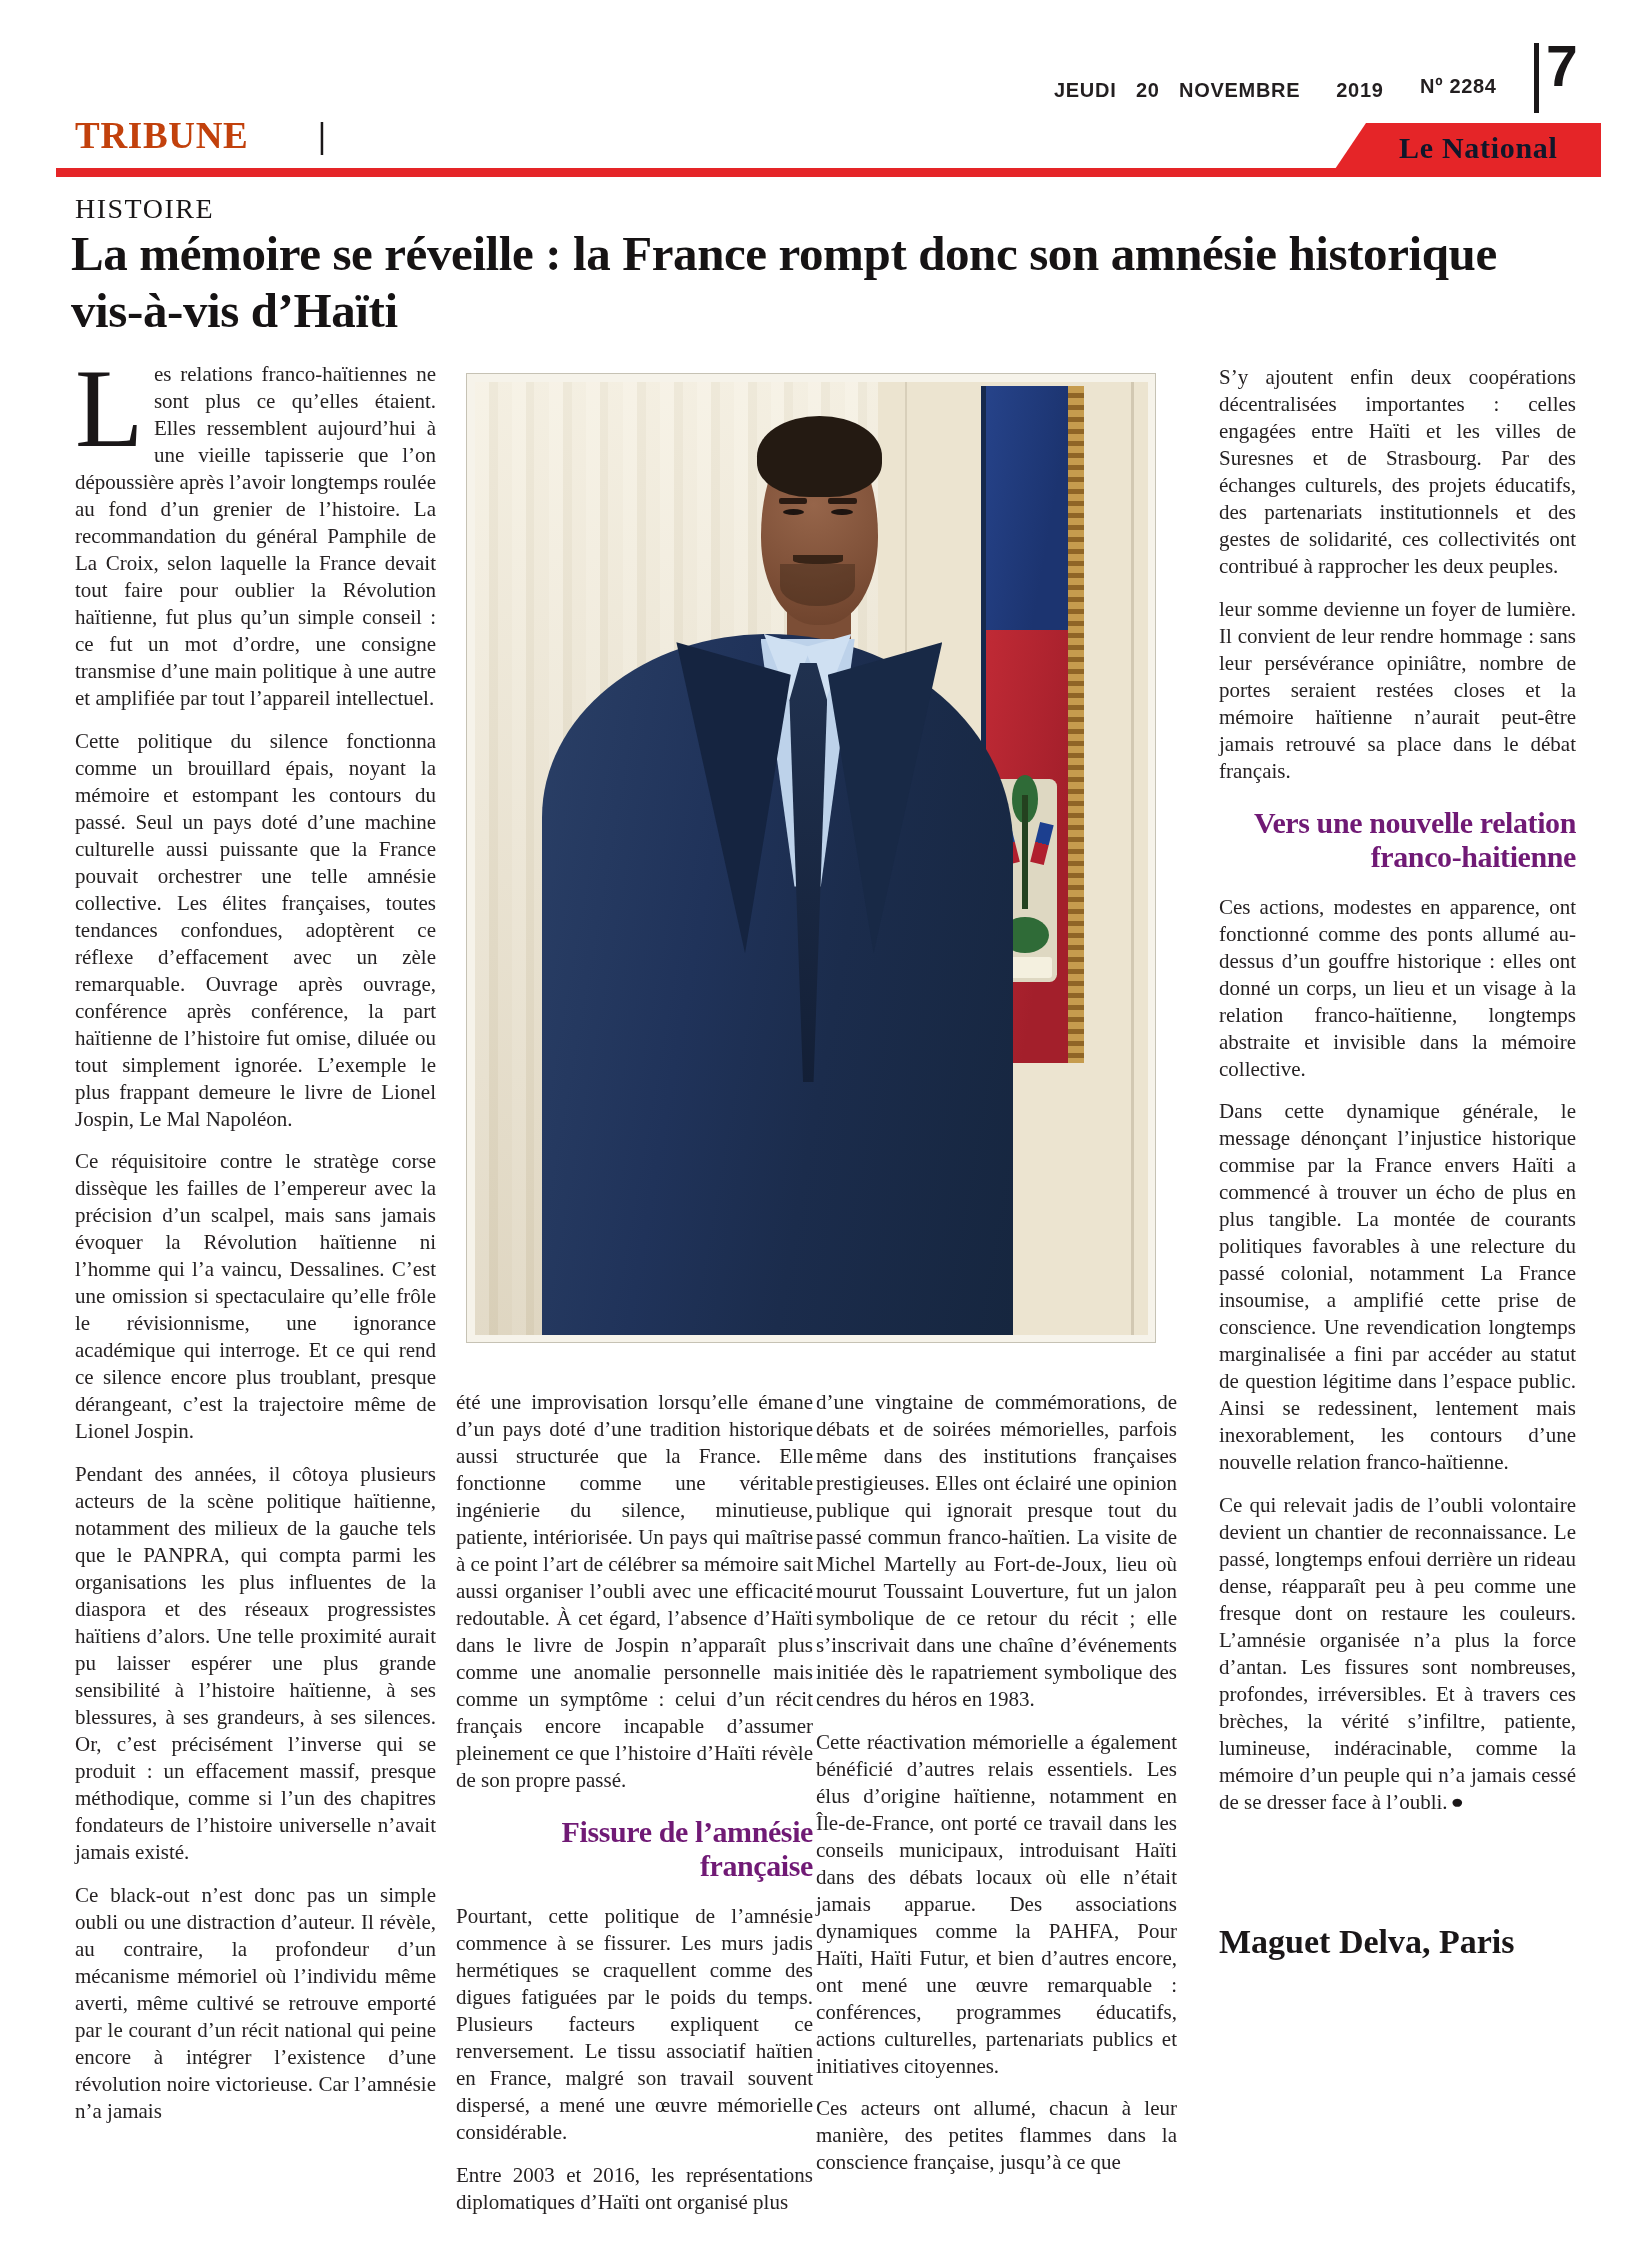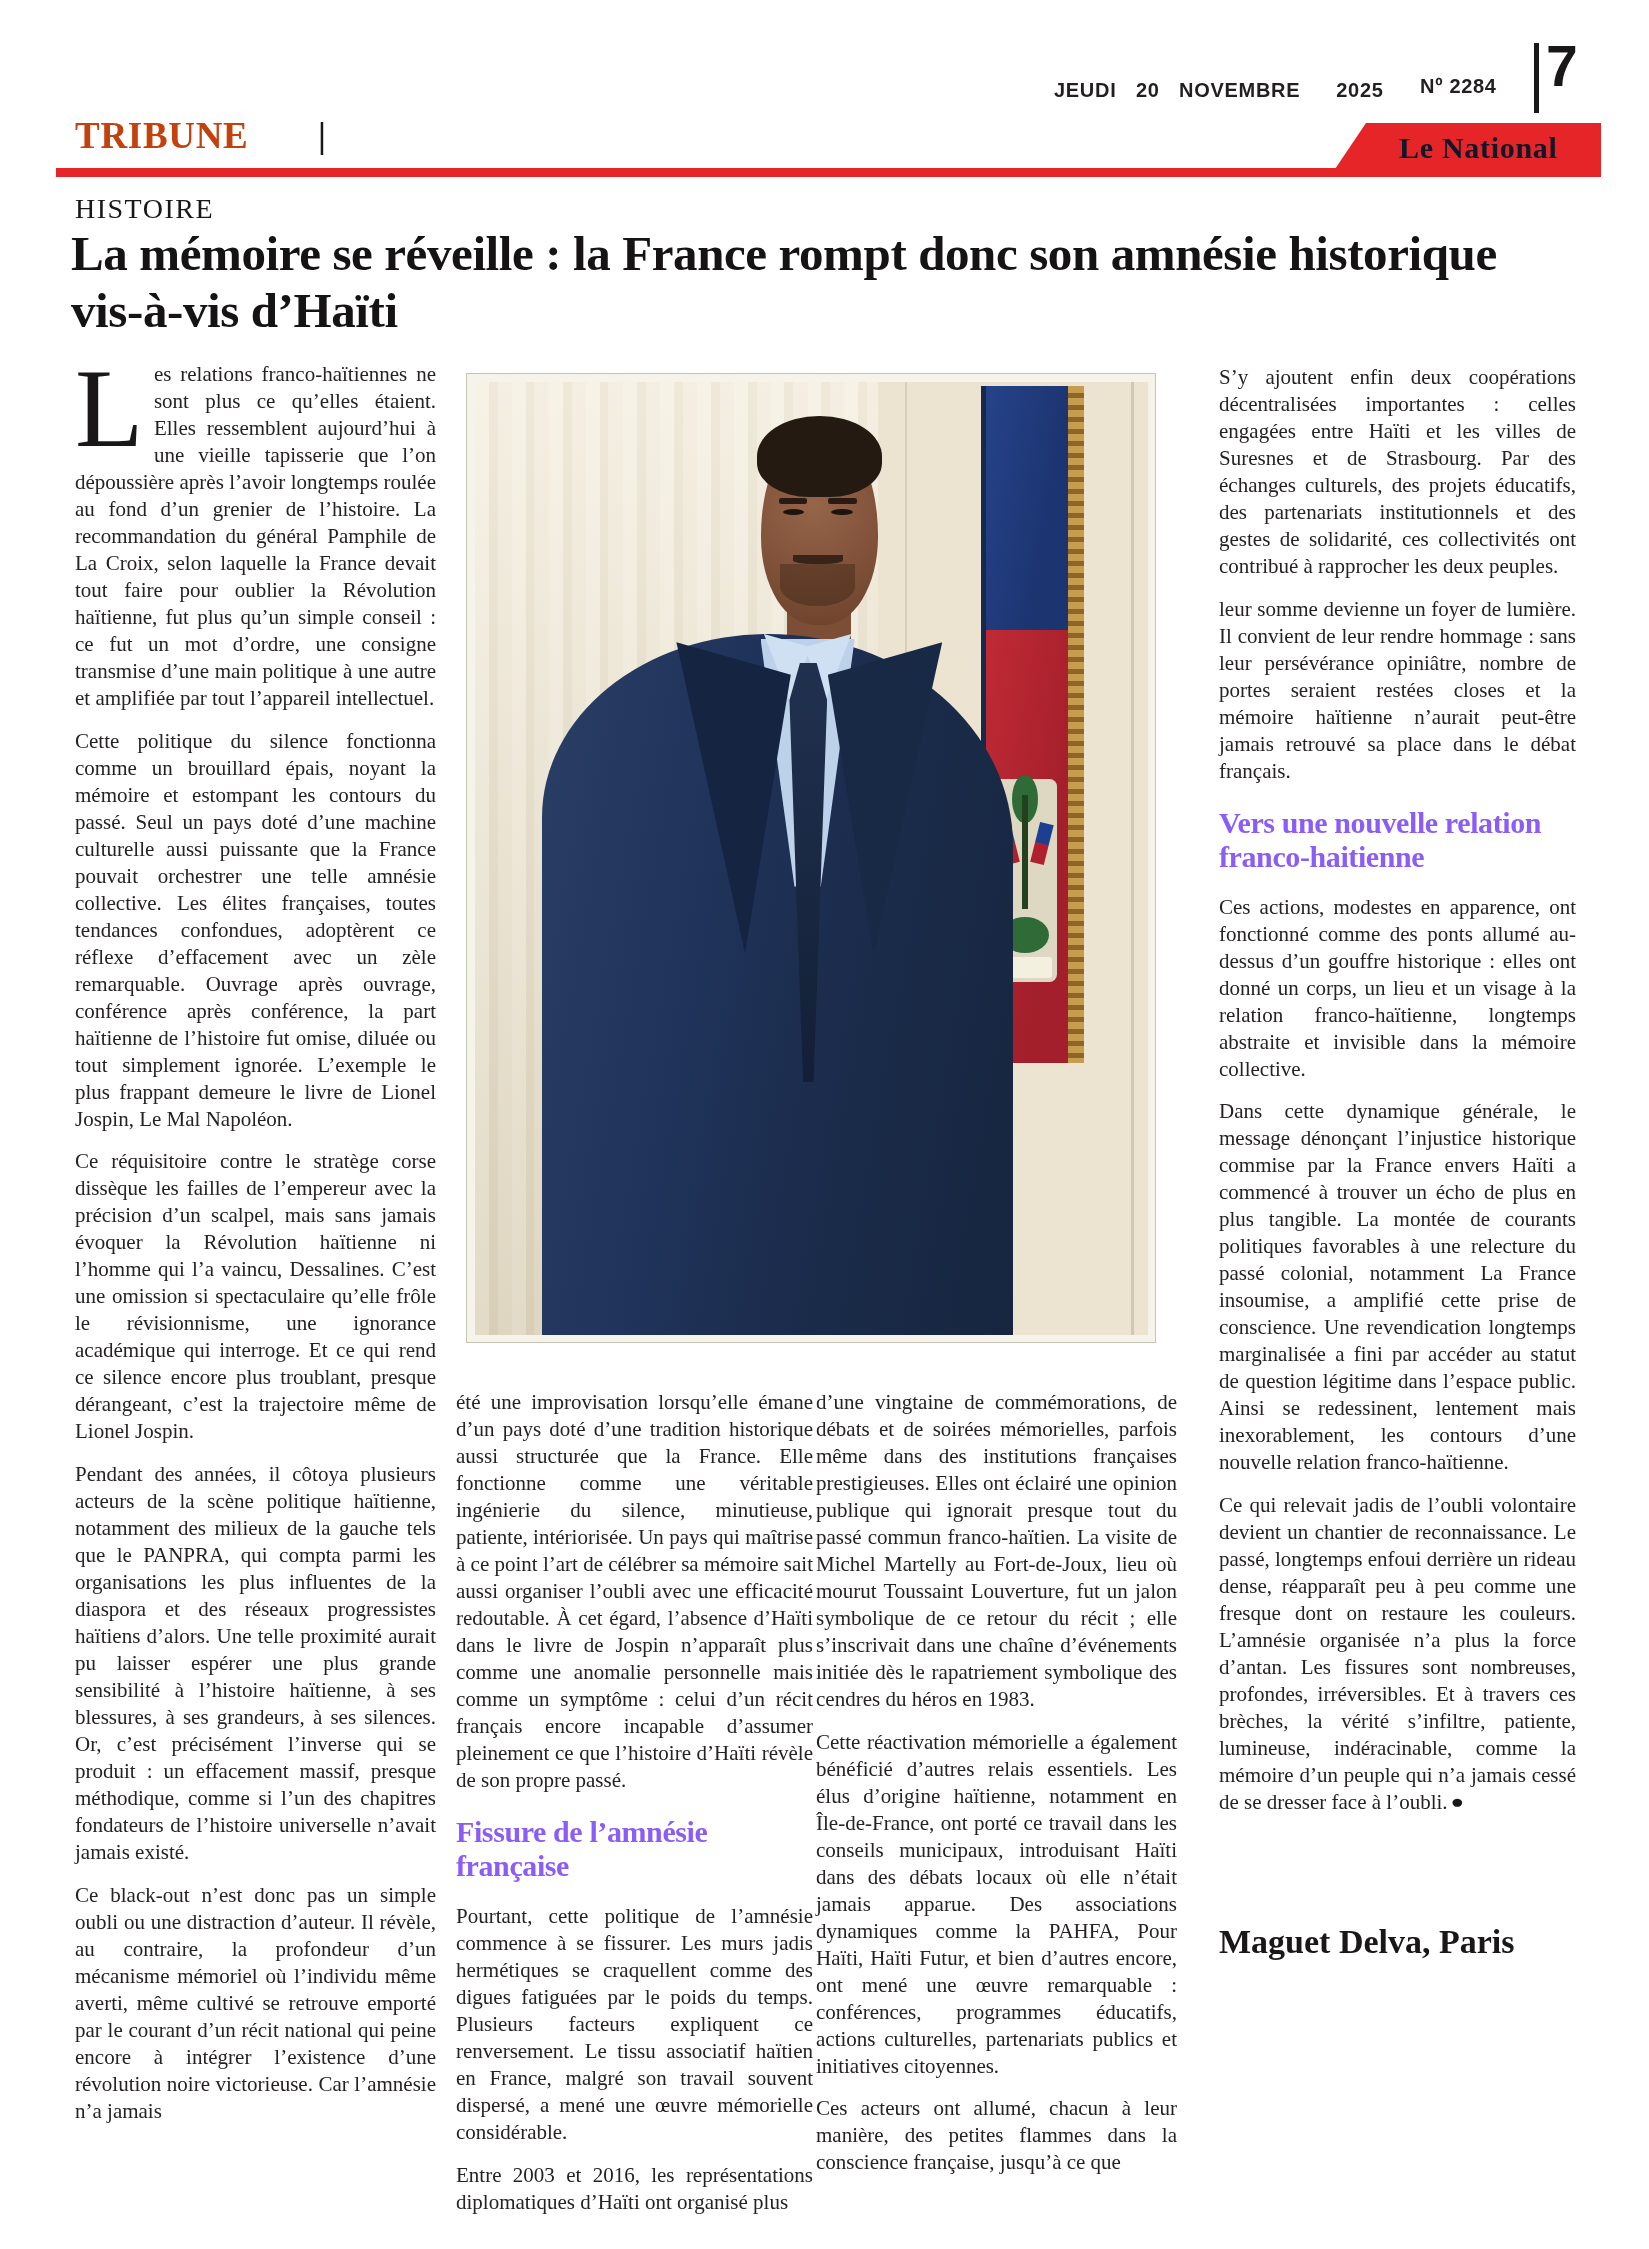--- a/index.html
+++ b/index.html
@@ -34,21 +34,21 @@
 
   
   .col{position:absolute;text-align:justify;font-size:21px;line-height:27px;}
   .col p{margin:0 0 15.7px 0;}
   .col1{top:361px;left:75px;width:361px;}
   .col2{top:1389px;left:456px;width:357px;}
   .col3{top:1389px;left:816px;width:361px;}
   .col4{top:364px;left:1219px;width:357px;}
   .dropcap{float:left;font-size:112px;line-height:84px;padding:4.5px 10.5px 0 0;color:#1a1718;
            font-weight:400;}
-  .subhead{font-size:30px;line-height:1.14;font-weight:700;color:#8b5cf6;text-align:left;
+  .subhead{font-size:30px;line-height:1.14;font-weight:700;color:#701a75;text-align:right;
            letter-spacing:-0.4px;margin:21px 0 19.5px 0;}
   .endmark{display:inline-block;font-size:22.5px;line-height:1;transform:scaleY(0.85);
            color:#1a1718;margin-left:3px;}
   .author{font-size:34px;font-weight:700;color:#1a1718;text-align:left;margin-top:112px;}
 
   
   .photo{position:absolute;top:373px;left:466px;width:690px;height:970px;background:#f6f3ea;
          border:0.7px solid #c6c2b4;box-sizing:border-box;padding:7.5px;}
   .photo-inner{position:relative;width:100%;height:100%;overflow:hidden;background:#ece5d2;}
   .curtain{position:absolute;top:0;left:0;width:60%;height:100%;
@@ -107,21 +107,21 @@
 </style>
 </head>
 <body>
 
 <div class="page">
 
   <div class="meta-row">
     <span class="d">JEUDI</span>
     <span class="d">20</span>
     <span class="d">NOVEMBRE</span>
-    <span class="d">2025</span>
+    <span class="d">2019</span>
   </div>
   <div class="issue">Nº 2284</div>
   <div class="pagebar"></div>
   <div class="pagenum">7</div>
 
   <div class="tribune">TRIBUNE</div>
   <div class="tribune-sep">|</div>
   <div class="red-rule"></div>
   <div class="brand-banner">
     <span>Le National</span>

